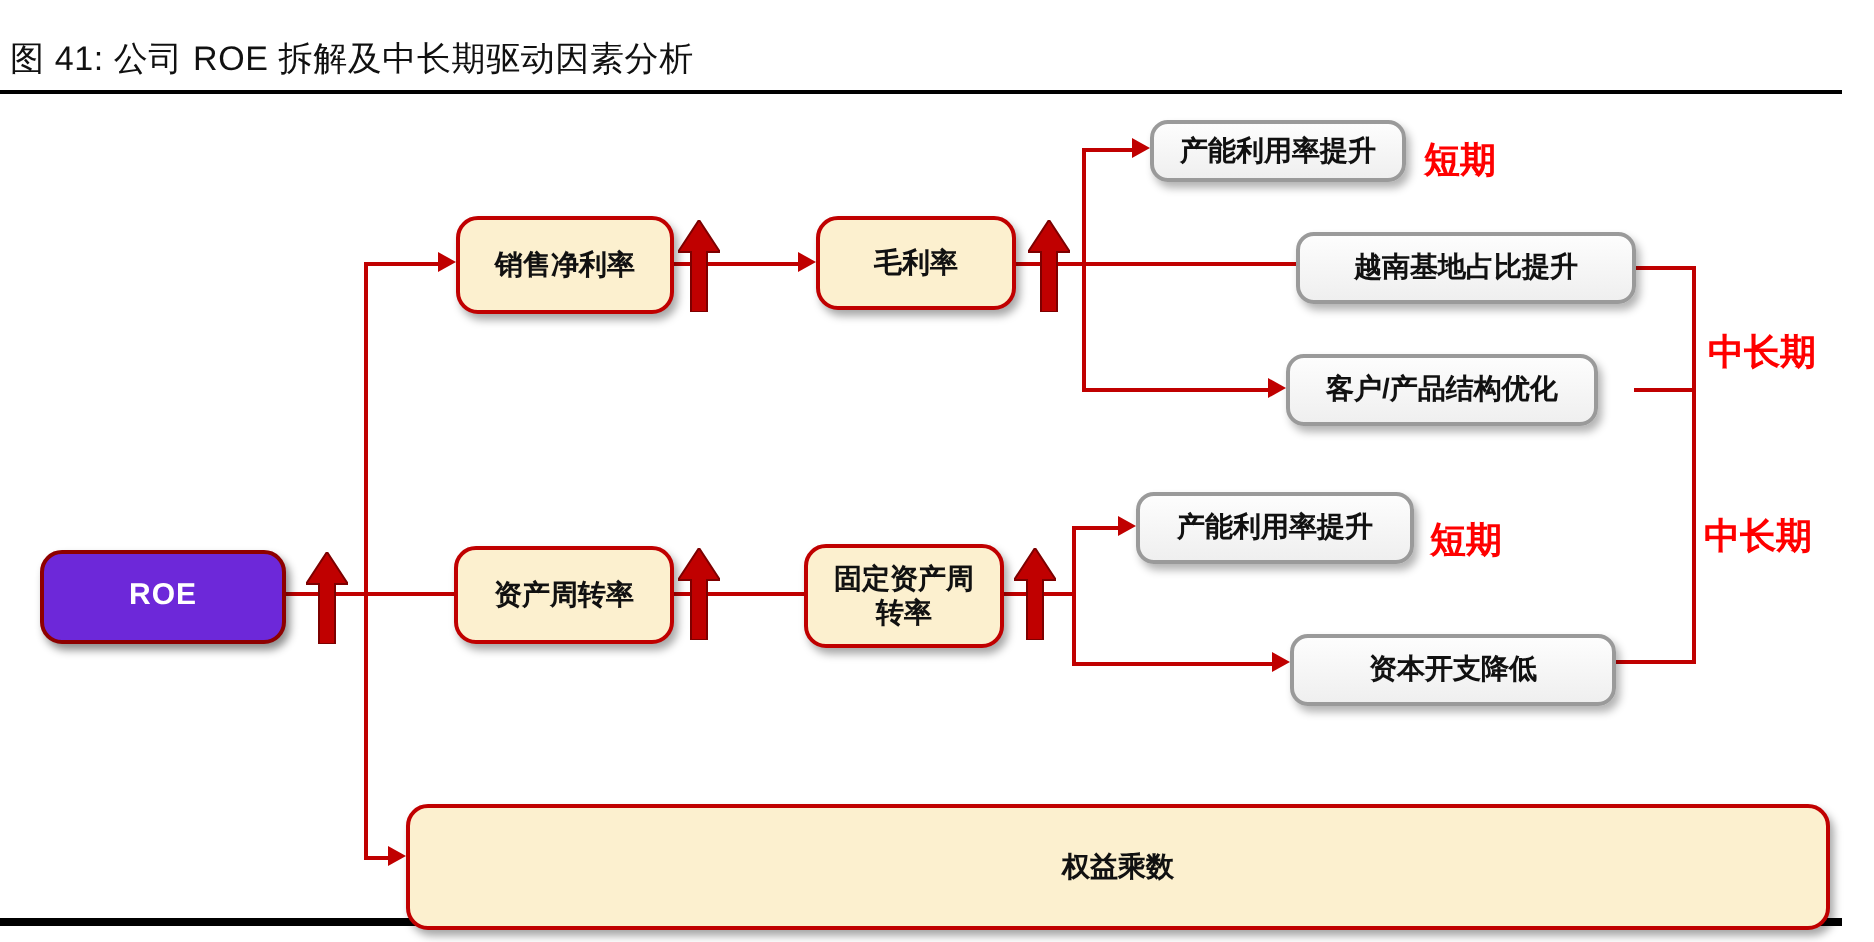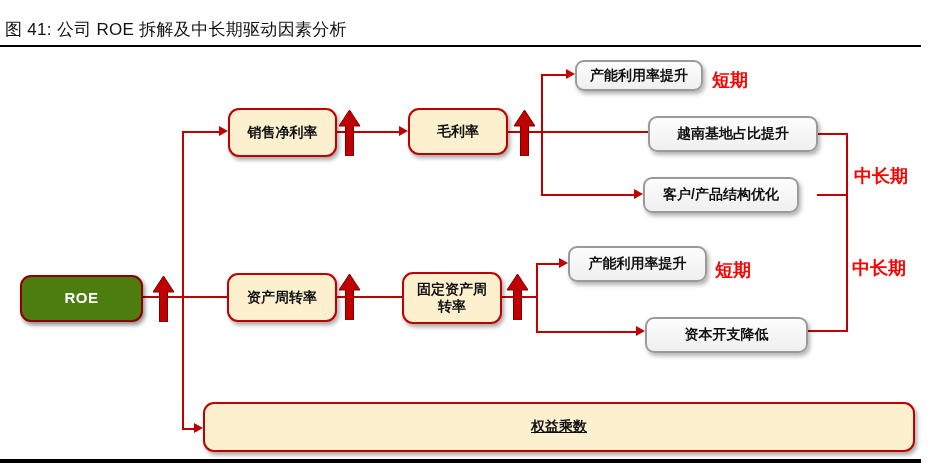--- a/index.html
+++ b/index.html
@@ -9,21 +9,21 @@
   .title-rule{position:absolute;left:0;top:45px;width:921px;height:2px;background:#000;}
   .bottom-rule{position:absolute;left:0;top:459px;width:921px;height:4px;background:#000;}
 
   .line{position:absolute;background:#C00000;z-index:1;}
   .hline{height:2px;}
   .vline{width:2px;}
   .ah{position:absolute;width:0;height:0;border-top:5.5px solid transparent;border-bottom:5.5px solid transparent;border-left:9px solid #C00000;z-index:1;}
 
   .box{position:absolute;display:flex;align-items:center;justify-content:center;text-align:center;
        font-weight:bold;color:#111;z-index:2;box-sizing:border-box;line-height:1.25;}
-  .roe{background:#4d7c0f;border:2px solid #8e0000;border-radius:11px;color:#fff;font-size:15px;
+  .roe{background:#6d28d9;border:2px solid #8e0000;border-radius:11px;color:#fff;font-size:15px;
        box-shadow:2px 3px 4px rgba(0,0,0,.45);letter-spacing:.5px;}
   .cream{background:#FCF0CF;border:2px solid #C00000;border-radius:11px;font-size:14px;
        box-shadow:2px 3px 4px rgba(0,0,0,.35);}
   .gray{background:linear-gradient(180deg,#fdfdfd 0%,#efefef 100%);border:2px solid #9a9a9a;border-radius:9px;
        font-size:14px;box-shadow:2px 3px 4px rgba(0,0,0,.3);}
   .tag{position:absolute;color:#FF0000;font-weight:bold;font-size:18px;z-index:2;}
   .uparrow{position:absolute;z-index:3;}
 </style>
 </head>
 <body>
@@ -87,21 +87,21 @@
   </div>
   <div class="box cream" style="left:408px;top:108px;width:100px;height:47px;">
     <span>毛利率</span>
   </div>
   <div class="box cream" style="left:227px;top:273px;width:110px;height:49px;">
     <span>资产周转率</span>
   </div>
   <div class="box cream" style="left:402px;top:272px;width:100px;height:52px;padding:12px 10px;">
     <span>固定资产周转率</span>
   </div>
-  <div class="box cream" style="left:203px;top:402px;width:712px;height:50px;text-decoration:underline;">
+  <div class="box cream" style="left:203px;top:402px;width:712px;height:63px;">
     <span>权益乘数</span>
   </div>
 
   <div class="box gray" style="left:575px;top:60px;width:128px;height:31px;">
     <span>产能利用率提升</span>
   </div>
   <div class="box gray" style="left:648px;top:116px;width:170px;height:36px;">
     <span>越南基地占比提升</span>
   </div>
   <div class="box gray" style="left:643px;top:177px;width:156px;height:36px;">

